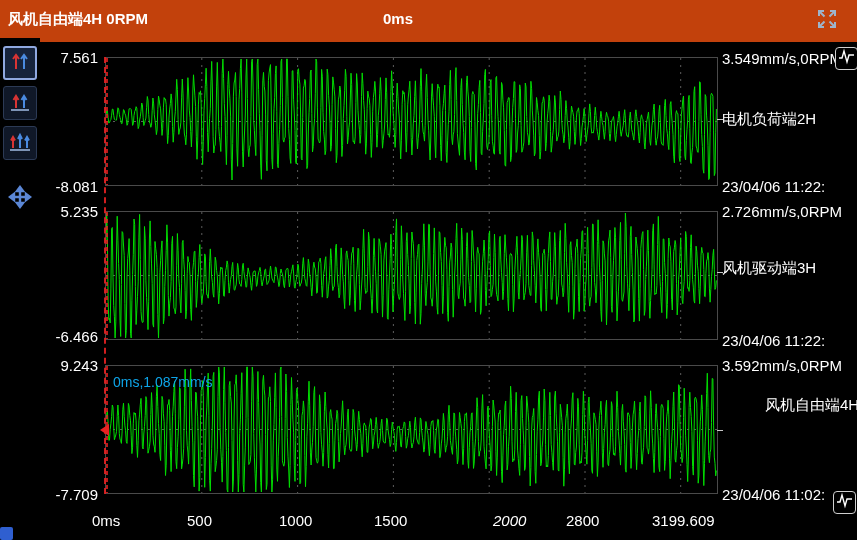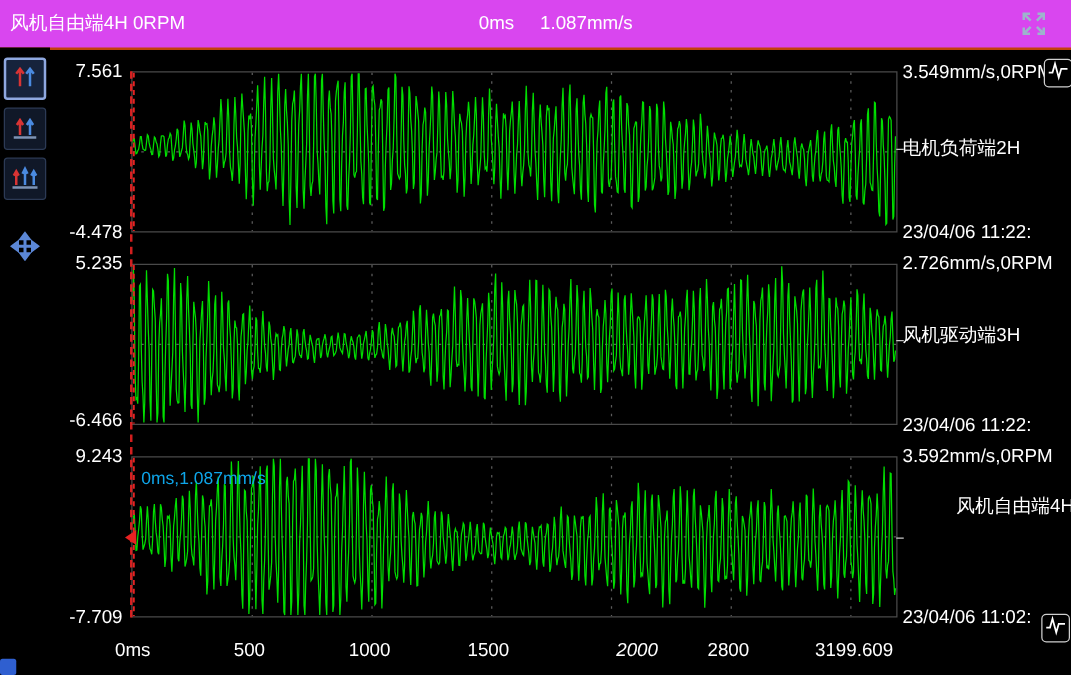--- a/index.html
+++ b/index.html
@@ -3,22 +3,23 @@
 <meta charset="utf-8">
 <style>
   html,body{margin:0;padding:0;}
   body{
     width:857px;height:540px;position:relative;overflow:hidden;
     background:#000;font-family:"Liberation Sans",sans-serif;
     -webkit-font-smoothing:antialiased;
   }
   .abs{position:absolute;}
   .topbar{
-    left:0;top:0;width:857px;height:38px;background:#d946ef;
-    border-bottom:2px solid #c2410c;
+    left:0;top:0;width:857px;height:38px;background:#c2410c;
+    border-bottom:4px solid #c2410c;
+    font-weight:bold;
   }
   .tb-text{color:#ffffff;font-size:15px;line-height:38px;white-space:nowrap;}
   .iconbtn{background:transparent;border:none;padding:0;cursor:pointer;}
   .sidebar{left:0;top:38px;width:40px;height:502px;background:#000;}
   .sbtn{
     position:absolute;left:3px;width:34px;height:34px;box-sizing:border-box;
     background:#101828;border:1px solid #2c3a55;border-radius:3px;
     display:flex;align-items:center;justify-content:center;
   }
   .sbtn.selected{border:2px solid #8fa8e0;background:#16233c;}
@@ -59,21 +60,20 @@
     position:absolute;width:21px;height:21px;border:1px solid #cfcfcf;
     border-radius:4px;background:#000;display:flex;align-items:center;justify-content:center;
   }
 </style>
 </head>
 <body>
 
 <div class="abs topbar">
   <span class="abs tb-text" style="left:8px;">风机自由端4H 0RPM</span>
   <span class="abs tb-text" style="left:383px;">0ms</span>
-  <span class="abs tb-text" style="left:432px;">1.087mm/s</span>
   <button class="abs iconbtn" style="left:814px;top:6px;width:26px;height:26px;">
     <span>
       <svg width="26" height="26" viewBox="0 0 26 26">
         <g stroke="#9db4cc" stroke-width="2" fill="none">
           <path d="M10.5 10.5 L5 5 M5 10 V5 H10"></path>
           <path d="M15.5 10.5 L21 5 M16 5 H21 V10"></path>
           <path d="M10.5 15.5 L5 21 M5 16 V21 H10"></path>
           <path d="M15.5 15.5 L21 21 M21 16 V21 H16"></path>
         </g>
       </svg>
@@ -168,21 +168,21 @@
       <polyline points="0.0,53.5 0.7,48.1 1.4,44.9 2.1,57.5 2.8,74.3 3.5,74.1 4.2,63.5 4.9,57.8 5.6,50.6 6.3,39.0 7.0,41.4 7.7,61.0 8.4,73.7 9.1,71.4 9.8,69.0 10.5,65.6 11.2,50.6 11.9,39.0 12.6,49.7 13.3,67.6 14.0,73.1 14.7,74.6 15.4,77.4 16.1,65.9 16.8,43.3 17.5,37.2 18.2,50.3 18.9,59.9 19.6,64.7 20.3,75.6 21.0,77.4 21.7,56.8 22.4,37.4 23.1,40.1 23.8,49.4 24.5,54.8 25.2,69.8 25.9,87.6 26.6,81.2 27.3,57.2 28.0,46.5 28.7,48.3 29.4,47.0 30.1,54.8 30.8,79.5 31.5,91.4 32.2,74.3 32.9,54.8 33.6,48.1 34.3,38.6 35.0,32.4 35.7,52.2 36.4,80.8 37.1,83.0 37.8,68.0 38.5,60.4 39.2,49.7 39.9,30.6 40.6,33.7 41.3,65.5 42.0,87.2 42.7,84.4 43.4,80.8 44.1,75.0 44.8,48.6 45.5,26.6 46.2,41.2 46.9,69.3 47.6,78.0 48.3,80.7 49.0,86.3 49.7,68.0 50.4,30.2 51.1,19.1 51.8,40.6 52.5,57.6 53.2,67.5 53.9,88.3 54.6,94.5 55.3,62.4 56.0,30.4 56.7,33.7 57.4,47.8 58.1,55.6 58.8,79.8 59.5,109.5 60.2,99.2 60.9,58.8 61.6,38.7 62.3,38.6 63.0,33.5 63.7,44.3 64.4,84.3 65.1,105.6 65.8,80.2 66.5,50.3 67.2,40.2 67.9,25.3 68.6,15.4 69.3,47.8 70.0,95.7 70.7,102.7 71.4,81.7 72.1,70.8 72.8,53.7 73.5,21.5 74.2,22.9 74.9,69.9 75.6,102.8 76.3,98.2 77.0,92.2 77.7,82.3 78.4,40.1 79.1,3.2 79.8,22.6 80.5,64.6 81.2,79.3 81.9,86.1 82.6,98.1 83.3,74.2 84.0,19.5 84.7,2.9 85.4,34.7 86.1,60.7 86.8,76.9 87.5,109.5 88.2,120.9 88.9,74.8 89.6,26.1 90.3,26.9 91.0,43.1 91.7,50.7 92.4,83.0 93.1,125.1 93.8,111.6 94.5,54.4 95.2,24.6 95.9,22.9 96.6,14.7 97.3,29.5 98.0,87.2 98.7,121.3 99.4,91.5 100.1,54.0 100.8,41.9 101.5,21.9 102.2,7.1 102.9,49.5 103.6,114.2 104.3,125.1 105.0,97.8 105.7,82.3 106.4,57.0 107.1,10.2 107.8,6.4 108.5,63.9 109.2,105.7 109.9,100.7 110.6,94.5 111.3,83.7 112.0,30.7 112.7,1.0 113.4,6.9 114.1,61.4 114.8,83.4 115.5,96.3 116.2,116.1 116.9,90.3 117.6,23.4 118.3,1.0 119.0,36.8 119.7,66.4 120.4,84.6 121.1,123.6 121.8,126.0 122.5,81.3 123.2,19.4 123.9,15.4 124.6,30.5 125.3,37.0 126.0,74.6 126.7,126.0 127.4,115.1 128.1,52.0 128.8,18.9 129.5,17.6 130.2,8.8 130.9,26.5 131.6,94.8 132.3,126.0 133.0,108.4 133.7,67.7 134.4,53.2 135.1,27.8 135.8,6.7 136.5,49.1 137.2,118.3 137.9,126.0 138.6,99.9 139.3,81.9 140.0,52.6 140.7,1.0 141.4,1.0 142.1,51.7 142.8,98.5 143.5,97.4 144.2,95.5 144.9,88.6 145.6,35.9 146.3,1.0 147.0,10.4 147.7,67.4 148.4,91.8 149.1,107.2 149.8,126.0 150.5,103.9 151.2,33.6 151.9,5.5 152.6,36.5 153.3,62.3 154.0,78.0 154.7,116.3 155.4,126.0 156.1,76.9 156.8,15.1 157.5,9.3 158.2,23.2 158.9,29.9 159.6,68.6 160.3,123.5 161.0,118.3 161.7,62.0 162.4,31.9 163.1,30.5 163.8,20.8 164.5,35.7 165.2,99.1 165.9,126.0 166.6,113.8 167.3,74.9 168.0,58.6 168.7,31.2 169.4,6.9 170.1,41.4 170.8,103.1 171.5,115.3 172.2,90.2 172.9,75.9 173.6,51.2 174.3,3.7 175.0,1.0 175.7,50.5 176.4,94.8 177.1,97.9 177.8,100.2 178.5,97.2 179.2,52.6 179.9,8.0 180.6,25.3 181.3,71.4 182.0,90.8 182.7,103.0 183.4,121.5 184.1,99.6 184.8,38.7 185.5,11.5 186.2,33.7 186.9,53.2 187.6,66.2 188.3,99.4 189.0,115.4 189.7,74.6 190.4,26.3 191.1,22.1 191.8,33.6 192.5,39.7 193.2,71.8 193.9,117.8 194.6,116.7 195.3,73.9 196.0,49.3 196.7,45.7 197.4,34.9 198.1,42.9 198.8,89.3 199.5,120.7 200.2,100.7 200.9,70.7 201.6,57.2 202.3,35.2 203.0,15.2 203.7,39.8 204.4,86.9 205.1,99.0 205.8,84.0 206.5,76.4 207.2,60.4 207.9,26.6 208.6,20.6 209.3,59.0 210.0,91.5 210.7,94.9 211.4,97.2 212.1,95.3 212.8,62.9 213.5,28.8 214.2,37.3 214.9,66.7 215.6,78.8 216.3,86.9 217.0,100.2 217.7,86.4 218.4,45.2 219.1,26.0 219.8,40.4 220.5,54.0 221.2,64.0 221.9,88.4 222.6,102.0 223.3,77.7 224.0,46.8 224.7,43.6 225.4,50.2 226.1,53.1 226.8,73.1 227.5,102.7 228.2,102.5 228.9,74.8 229.6,57.6 230.3,53.3 231.0,44.3 231.7,47.3 232.4,75.6 233.1,95.9 233.8,85.0 234.5,67.6 235.2,60.1 235.9,47.0 236.6,34.8 237.3,50.0 238.0,79.6 238.7,88.8 239.4,81.6 240.1,78.2 240.8,69.0 241.5,48.1 242.2,43.0 242.9,64.1 243.6,82.5 244.3,84.2 245.0,85.4 245.7,84.1 246.4,64.6 247.1,43.4 247.8,46.8 248.5,63.0 249.2,70.2 249.9,75.8 250.6,84.9 251.3,78.6 252.0,56.1 252.7,45.3 253.4,53.5 254.1,61.4 254.8,67.5 255.5,82.0 256.2,90.8 256.9,77.7 257.6,59.9 258.3,56.9 259.0,59.3 259.7,59.6 260.4,69.8 261.1,86.2 261.8,86.4 262.5,71.0 263.2,61.0 263.9,58.0 264.6,52.5 265.3,53.9 266.0,70.1 266.7,82.8 267.4,78.1 268.1,69.4 268.8,65.9 269.5,58.6 270.2,51.4 270.9,59.5 271.6,76.6 272.3,82.3 273.0,78.5 273.7,76.6 274.4,70.9 275.1,57.7 275.8,53.2 276.5,64.5 277.2,74.9 277.9,76.1 278.6,77.1 279.3,76.9 280.0,65.4 280.7,52.2 281.4,53.9 282.1,64.0 282.8,69.1 283.5,73.5 284.2,80.5 284.9,77.6 285.6,63.5 286.3,56.0 287.0,60.8 287.7,65.5 288.4,69.2 289.1,79.1 289.8,85.4 290.5,76.4 291.2,63.3 291.9,60.2 292.6,60.8 293.3,60.2 294.0,67.3 294.7,79.9 295.4,81.1 296.1,70.1 296.8,62.7 297.5,60.5 298.2,55.9 298.9,56.9 299.6,70.6 300.3,82.2 301.0,79.4 301.7,72.6 302.4,69.7 303.1,62.8 303.8,55.2 304.5,61.4 305.2,76.6 305.9,82.0 306.6,78.5 307.3,76.6 308.0,70.8 308.7,56.9 309.4,51.2 310.1,62.0 310.8,73.0 311.5,75.0 312.2,77.3 312.9,78.3 313.6,66.6 314.3,51.9 315.0,53.4 315.7,64.9 316.4,71.2 317.1,77.0 317.8,86.1 318.5,83.4 319.2,66.0 319.9,55.5 320.6,59.9 321.3,64.6 322.0,68.5 322.7,80.9 323.4,89.7 324.1,78.2 324.8,60.5 325.5,55.5 326.2,55.8 326.9,54.5 327.6,64.6 328.3,83.7 329.0,87.3 329.7,73.1 330.4,63.2 331.1,60.1 331.8,53.2 332.5,53.8 333.2,73.8 333.9,91.6 334.6,88.1 335.3,77.9 336.0,72.8 336.7,61.1 337.4,47.4 338.1,55.0 338.8,77.5 339.5,86.2 340.2,81.4 340.9,79.1 341.6,70.7 342.3,48.9 343.0,39.3 343.7,56.2 344.4,74.7 345.1,79.5 345.8,84.9 346.5,88.3 347.2,70.7 347.9,46.9 348.6,48.0 349.3,65.2 350.0,74.5 350.7,83.3 351.4,97.9 352.1,93.7 352.8,65.1 353.5,46.5 354.2,51.5 354.9,57.5 355.6,62.8 356.3,83.0 357.0,98.6 357.7,82.4 358.4,55.4 359.1,47.9 359.8,48.6 360.5,46.8 361.2,63.2 361.9,94.6 362.6,102.3 363.3,81.7 364.0,66.4 364.7,60.7 365.4,48.1 366.1,46.8 366.8,75.6 367.5,102.4 368.2,97.1 368.9,81.3 369.6,72.8 370.3,54.0 371.0,31.7 371.7,41.7 372.4,75.5 373.1,90.2 373.8,85.3 374.5,84.4 375.2,74.0 375.9,42.9 376.6,28.6 377.3,53.0 378.0,80.3 378.7,88.3 379.4,97.1 380.1,102.9 380.8,77.5 381.5,41.6 382.2,40.0 382.9,61.6 383.6,72.8 384.3,84.2 385.0,104.9 385.7,99.8 386.4,60.4 387.1,34.0 387.8,39.9 388.5,48.0 389.2,56.0 389.9,85.3 390.6,109.5 391.3,91.1 392.0,56.7 392.7,47.0 393.4,47.4 394.1,44.0 394.8,64.5 395.5,105.7 396.2,116.6 396.9,89.9 397.6,68.7 398.3,59.1 399.0,39.9 399.7,35.0 400.4,69.8 401.1,103.9 401.8,98.6 402.5,80.2 403.2,70.7 403.9,48.0 404.6,20.2 405.3,32.4 406.0,75.2 406.7,95.9 407.4,92.9 408.1,94.3 408.8,83.3 409.5,45.6 410.2,26.3 410.9,53.0 411.6,84.1 412.3,92.7 413.0,102.8 413.7,109.4 414.4,78.8 415.1,34.6 415.8,29.6 416.5,52.5 417.2,64.8 417.9,78.6 418.6,104.4 419.3,101.8 420.0,59.3 420.7,30.1 421.4,37.0 422.1,46.5 422.8,56.2 423.5,90.4 424.2,119.9 424.9,101.5 425.6,63.8 426.3,51.4 427.0,49.3 427.7,42.5 428.4,62.0 429.1,105.4 429.8,117.3 430.5,88.7 431.2,65.3 431.9,53.8 432.6,31.9 433.3,25.2 434.0,61.8 434.7,99.8 435.4,97.6 436.1,81.5 436.8,74.1 437.5,51.9 438.2,23.0 438.9,34.7 439.6,78.7 440.3,101.0 441.0,99.0 441.7,100.9 442.4,89.5 443.1,49.4 443.8,26.3 444.5,49.5 445.2,78.5 445.9,86.3 446.6,96.6 447.3,104.2 448.0,74.9 448.7,31.0 449.4,25.1 450.1,47.3 450.8,60.3 451.5,75.8 452.2,104.1 452.9,105.1 453.6,66.3 454.3,38.3 455.0,43.9 455.7,51.8 456.4,59.8 457.1,91.8 457.8,120.2 458.5,103.2 459.2,66.3 459.9,52.2 460.6,47.3 461.3,38.1 462.0,54.4 462.7,94.8 463.4,107.8 464.1,83.2 464.8,62.8 465.5,52.9 466.2,33.0 466.9,26.7 467.6,61.0 468.3,98.2 469.0,99.1 469.7,86.6 470.4,81.0 471.1,60.6 471.8,32.4 472.5,40.2 473.2,78.2 473.9,97.6 474.6,95.5 475.3,97.0 476.0,86.2 476.7,48.6 477.4,25.2 478.1,43.9 478.8,69.5 479.5,77.5 480.2,88.6 480.9,98.2 481.6,74.6 482.3,36.4 483.0,31.0 483.7,50.8 484.4,63.0 485.1,77.8 485.8,104.6 486.5,107.3 487.2,73.2 487.9,46.8 488.6,49.2 489.3,53.5 490.0,58.2 490.7,85.2 491.4,110.5 492.1,96.1 492.8,63.2 493.5,49.7 494.2,44.4 494.9,35.2 495.6,49.4 496.3,86.8 497.0,101.3 497.7,82.5 498.4,66.4 499.1,58.7 499.8,40.9 500.5,34.3 501.2,64.1 501.9,97.9 502.6,99.7 503.3,88.9 504.0,83.5 504.7,63.8 505.4,35.7 506.1,39.5 506.8,71.5 507.5,88.6 508.2,87.2 508.9,89.5 509.6,80.8 510.3,47.1 511.0,25.2 511.7,41.7 512.4,65.7 513.1,74.8 513.8,87.4 514.5,99.1 515.2,79.6 515.9,44.7 516.6,38.4 517.3,55.2 518.0,65.4 518.7,78.3 519.4,103.2 520.1,106.2 520.8,73.9 521.5,47.1 522.2,46.7 522.9,48.5 523.6,51.3 524.3,76.6 525.0,102.4 525.7,90.9 526.4,61.1 527.1,48.8 527.8,43.9 528.5,35.1 529.2,49.0 529.9,86.9 530.6,103.7 531.3,87.5 532.0,72.5 532.7,64.6 533.4,45.4 534.1,36.1 534.8,63.4 535.5,96.3 536.2,98.2 536.9,87.2 537.6,81.3 538.3,60.4 539.0,29.8 539.7,31.4 540.4,63.5 541.1,82.3 541.8,83.0 542.5,88.1 543.2,81.7 543.9,47.9 544.6,24.8 545.3,41.6 546.0,67.2 546.7,77.9 547.4,92.6 548.1,106.6 548.8,86.4 549.5,47.5 550.2,37.8 550.9,52.9 551.6,61.5 552.3,74.2 553.0,101.3 553.7,105.6 554.4,70.5 555.1,40.1 555.8,38.4 556.5,39.6 557.2,42.7 557.9,72.3 558.6,104.4 559.3,95.3 560.0,64.0 560.7,50.9 561.4,45.2 562.1,34.2 562.8,48.8 563.5,92.2 564.2,112.7 564.9,94.7 565.6,76.7 566.3,65.8 567.0,40.5 567.7,26.0 568.4,55.1 569.1,93.0 569.8,96.2 570.5,84.7 571.2,79.2 571.9,55.3 572.6,18.7 573.3,19.9 574.0,58.7 574.7,83.4 575.4,87.4 576.1,96.6 576.8,91.6 577.5,51.7 578.2,22.2 578.9,39.9 579.6,69.2 580.3,81.0 581.0,98.4 581.7,115.6 582.4,90.9 583.1,41.5 583.8,26.2 584.5,41.7 585.2,50.4 585.9,65.5 586.6,100.5 587.3,109.1 588.0,69.0 588.7,32.9 589.4,31.2 590.1,32.9 590.8,37.1 591.5,74.8 592.2,117.2 592.9,109.1 593.6,72.0 594.3,55.2 595.0,45.9 595.7,28.9 596.4,43.3 597.1,94.6 597.8,119.6 598.5,97.7 599.2,75.1 599.9,60.5 600.6,27.6 601.3,7.2 602.0,41.5 602.7,89.4 603.4,96.7 604.1,86.4 604.8,83.1 605.5,56.5 606.2,12.4 606.9,12.8 607.6,59.9 608.3,91.1 609.0,97.4 609.7,109.9 610.4,104.6" fill="none" stroke="#00dd00" stroke-width="1"></polyline>
       <line x1="1" x2="1" y1="0" y2="127" stroke="#e82222" stroke-width="1.6" stroke-dasharray="4,3"></line>
     </svg>
 </div>
 
 <div class="cursor-line"></div>
 <div class="cursor-handle"></div>
 <div class="annotation" style="left:113px;top:374px;">0ms,1.087mm/s</div>
 
 <span class="ylab" style="top:57px;">7.561</span>
-<span class="ylab" style="top:186px;">-4.478</span>
+<span class="ylab" style="top:186px;">-8.081</span>
 <span class="ylab" style="top:211px;">5.235</span>
 <span class="ylab" style="top:336px;">-6.466</span>
 <span class="ylab" style="top:365px;">9.243</span>
 <span class="ylab" style="top:494px;">-7.709</span>
 
 <span class="rlab" style="top:58px;">3.549mm/s,0RPM</span>
 <span class="rlab" style="top:119px;">电机负荷端2H</span>
 <span class="rlab" style="top:186px;">23/04/06 11:22:</span>
 <span class="rlab" style="top:211px;">2.726mm/s,0RPM</span>
 <span class="rlab" style="top:268px;">风机驱动端3H</span>

